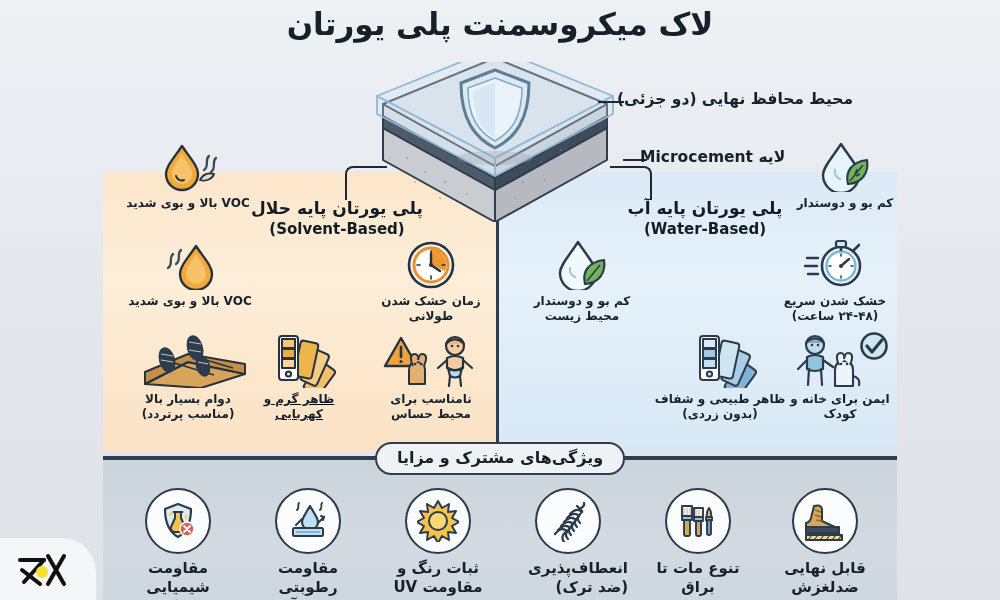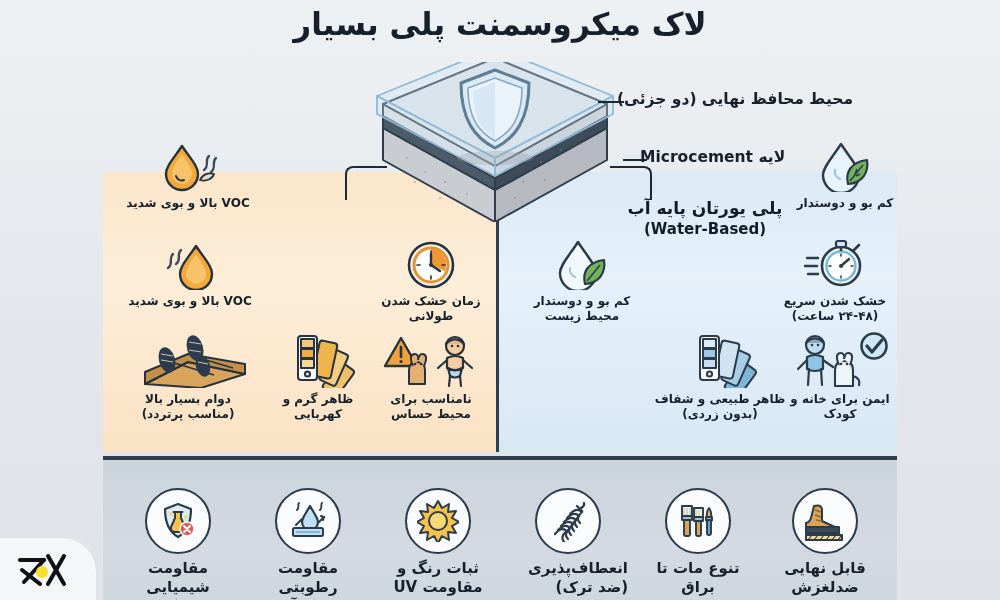--- a/index.html
+++ b/index.html
@@ -76,21 +76,21 @@
   
   .watermark{position:absolute;left:0;bottom:0;width:96px;height:62px;
     background:#f4f6f8;border-top-right-radius:34px;}
   .watermark svg{position:absolute;left:14px;top:10px;}
 </style>
 </head>
 <body>
 
 <div id="stage">
 
-  <div class="title">لاک میکروسمنت پلی بسیار</div>
+  <div class="title">لاک میکروسمنت پلی یورتان</div>
 
   <div class="panel panel-left"></div>
   <div class="panel panel-right"></div>
   <div class="panel-divider"></div>
 
   <div class="diagram">
     <svg width="300" height="160" viewBox="0 0 300 160">
 
       <g stroke="#2e3e4e" stroke-width="2" stroke-linejoin="round">
 
@@ -135,20 +135,24 @@
       <ellipse cx="150" cy="96" rx="38" ry="7" fill="#9aa6b2" opacity=".35"></ellipse>
     </svg>
   </div>
 
   <div class="lead lead-top"></div>
   <div class="callout callout-top">محیط محافظ نهایی (دو جزئی)</div>
 
   <div class="lead lead-mid"></div>
   <div class="callout callout-mid">لایه Microcement</div>
 
+  <div class="panel-head" style="left:232px;top:198px;width:210px;">
+    <div class="fa">پلی یورتان پایه حلال</div>
+    <div class="en">(Solvent-Based)</div>
+  </div>
   <div class="elbow" style="left:345px;top:166px;width:40px;height:32px;border-width:2px 0 0 2px;border-top-left-radius:8px;"></div>
 
   <div class="item" style="left:108px;top:140px;width:160px;">
     <div class="ic">
       <svg width="68" height="52" viewBox="0 0 68 52">
         <path d="M28 6 C36 18 44 26 44 34 A16 16 0 0 1 12 34 C12 26 20 18 28 6 Z" fill="#f2a93c" stroke="#26323e" stroke-width="2.4" stroke-linejoin="round"></path>
         <path d="M28 14 C33 22 38 28 38 34 A10 10 0 0 1 18 34 C18 28 23 22 28 14 Z" fill="#f8c26a"></path>
         <path d="M22 36 a6 6 0 0 0 8 4" stroke="#26323e" stroke-width="2" fill="none" stroke-linecap="round"></path>
         <path d="M50 30 c6 -4 0 -10 5 -14" stroke="#3d4a57" stroke-width="2.3" fill="none" stroke-linecap="round"></path>
         <path d="M57 32 c6 -4 0 -10 5 -14" stroke="#3d4a57" stroke-width="2.3" fill="none" stroke-linecap="round"></path>
@@ -211,21 +215,21 @@
           <line x1="60" y1="10" x2="72" y2="12"></line>
             <line x1="60" y1="18" x2="72" y2="20"></line>
           <line x1="69" y1="30" x2="79" y2="32"></line>
         </g>
       </svg>
     </div>
     <div class="lbl">دوام بسیار بالا
 (مناسب پرتردد)</div>
   </div>
 
-  <div class="item" style="left:258px;top:336px;width:120px;">
+  <div class="item" style="left:239px;top:336px;width:120px;text-decoration:underline;">
     <div class="ic">
       <svg width="76" height="56" viewBox="0 0 76 56">
         <g stroke="#26323e" stroke-width="2" stroke-linejoin="round">
           <rect x="44" y="12" width="18" height="32" rx="3" fill="#f2c069" transform="rotate(36 26 46)"></rect>
           <rect x="38" y="8" width="18" height="34" rx="3" fill="#f3cd85" transform="rotate(24 26 46)"></rect>
           <rect x="32" y="6" width="18" height="36" rx="3" fill="#efb54d" transform="rotate(12 26 46)"></rect>
           <rect x="18" y="4" width="19" height="44" rx="3" fill="#fdfdfd"></rect>
           <rect x="21" y="7" width="13" height="9" fill="#f4c878"></rect>
           <rect x="21" y="17" width="13" height="9" fill="#eeae3c"></rect>
           <rect x="21" y="27" width="13" height="9" fill="#f6d79a"></rect>
@@ -371,20 +375,23 @@
 
         <circle cx="87" cy="14" r="12.5" fill="#cfe6f5" stroke="#2b3b4b" stroke-width="2.6"></circle>
         <path d="M80 14 l5 6 l10 -12" fill="none" stroke="#2b3b4b" stroke-width="3.2" stroke-linecap="round" stroke-linejoin="round"></path>
       </svg>
     </div>
     <div class="lbl">ایمن برای خانه و
 کودک</div>
   </div>
 
   <div class="bottom-band">
+    <div class="band-title-wrap">
+      <div class="band-title">ویژگی‌های مشترک و مزایا</div>
+    </div>
 
     <div class="bitem" style="left:15px;top:28px;">
       <div class="circle">
         <svg width="40" height="40" viewBox="0 0 40 40">
           <path d="M20 3 L33 8 C33 24 27 32 20 36 C13 32 7 24 7 8 Z" fill="#dfeaf2" stroke="#2b3b4b" stroke-width="2.2" stroke-linejoin="round"></path>
           <path d="M17 11 l0 6 l-4 9 a4 4 0 0 0 4 5 l6 0 a4 4 0 0 0 4 -5 l-4 -9 l0 -6 Z" fill="#f5c24e" stroke="#2b3b4b" stroke-width="2" stroke-linejoin="round"></path>
           <line x1="15.5" y1="11" x2="24.5" y2="11" stroke="#2b3b4b" stroke-width="2" stroke-linecap="round"></line>
           <circle cx="13" cy="13" r="1.8" fill="#f6d45f"></circle>
             <circle cx="28" cy="16" r="1.8" fill="#f6d45f"></circle>
           <circle cx="29" cy="28" r="7" fill="#e15c54" stroke="#fdfdfd" stroke-width="1.6"></circle>

